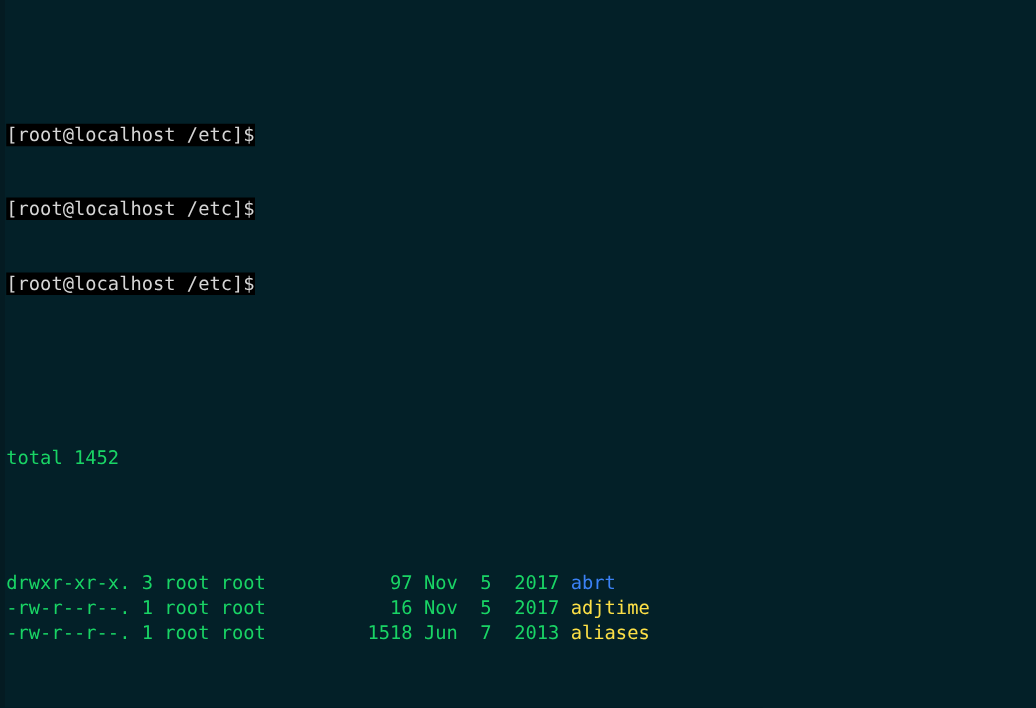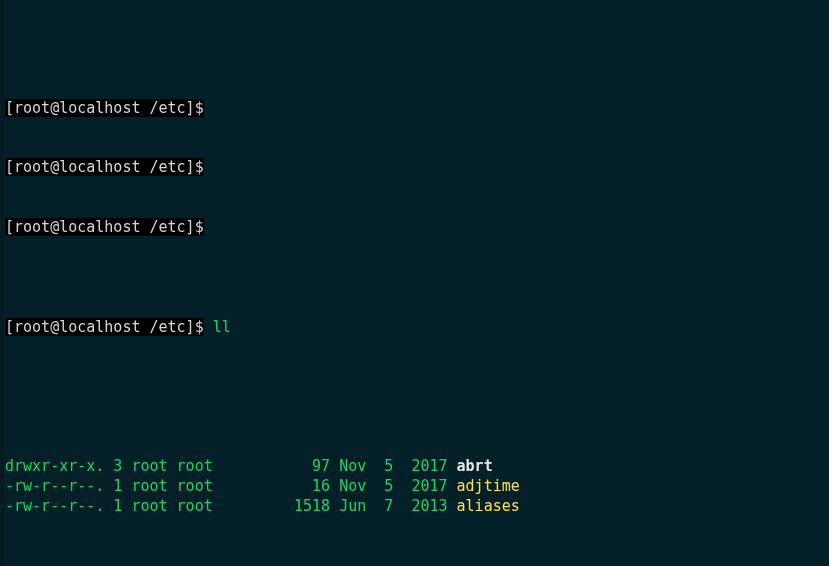--- a/index.html
+++ b/index.html
@@ -44,39 +44,39 @@
   .prompt-text {
     background: #000000;
     color: #d6d6d6;
     text-align: center;
   }
   .cmd {
     color: #19d465;
   }
   
   .c-file { color: #fde047; }
-  .c-dir  { color: #e5e5e5; font-weight: bold; }
+  .c-dir  { color: #3b82f6; font-weight: normal; }
   .c-meta { color: #19d465; }
 </style>
 </head>
 <body>
 
 <div id="terminal">
 
   <div id="left-edge"></div>
 
   <div id="screen">
 
     
     <div class="line"><span class="prompt-text">[root@localhost /etc]$</span></div>
     <div class="line"><span class="prompt-text">[root@localhost /etc]$</span></div>
     <div class="line"><span class="prompt-text">[root@localhost /etc]$</span></div>
 
     
-    <div class="line"><span class="prompt-text">[root@localhost /etc]$</span><span class="cmd"> <span>ll</span></span></div>
 
     
+    <div class="line"><span class="c-meta">total 1452</span></div>
 
     
     <div id="listing"><div class="line"><span class="c-meta">drwxr-xr-x. 3 root root           97 Nov  5  2017 </span><span class="c-dir">abrt</span></div><div class="line"><span class="c-meta">-rw-r--r--. 1 root root           16 Nov  5  2017 </span><span class="c-file">adjtime</span></div><div class="line"><span class="c-meta">-rw-r--r--. 1 root root         1518 Jun  7  2013 </span><span class="c-file">aliases</span></div></div>
 
   </div>
 </div>
 
 </body></html>

